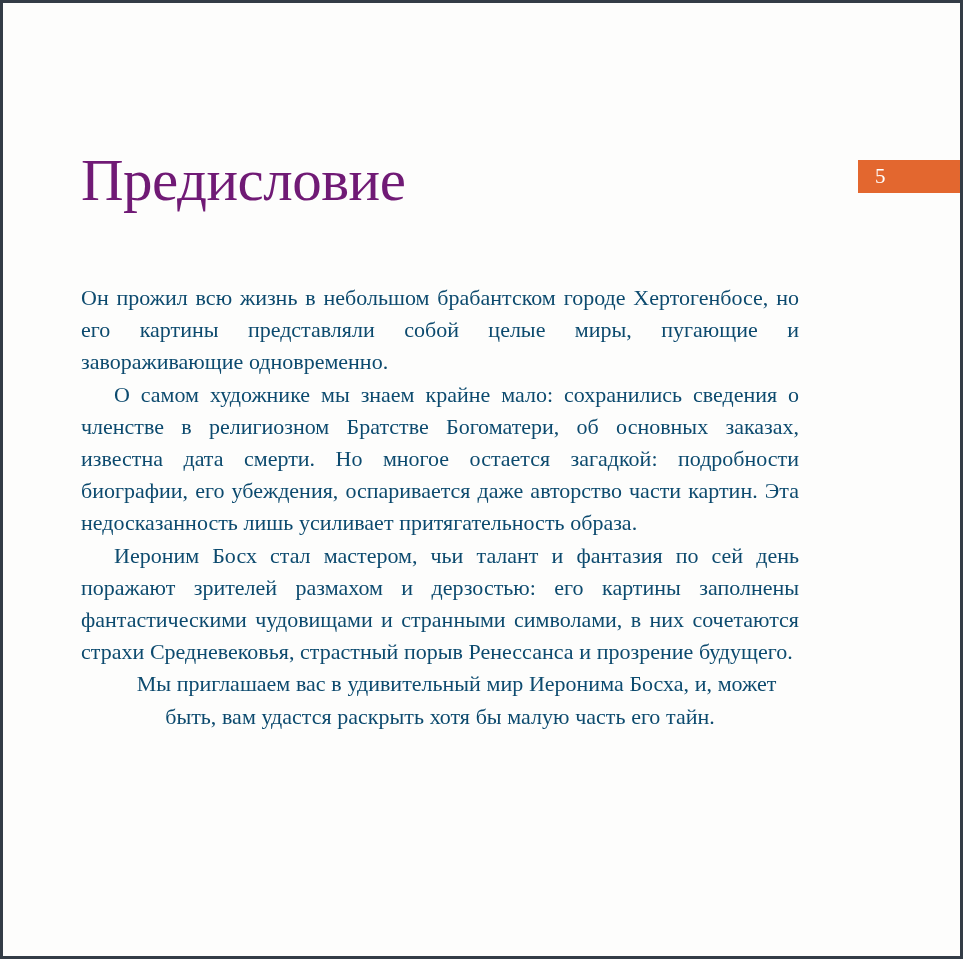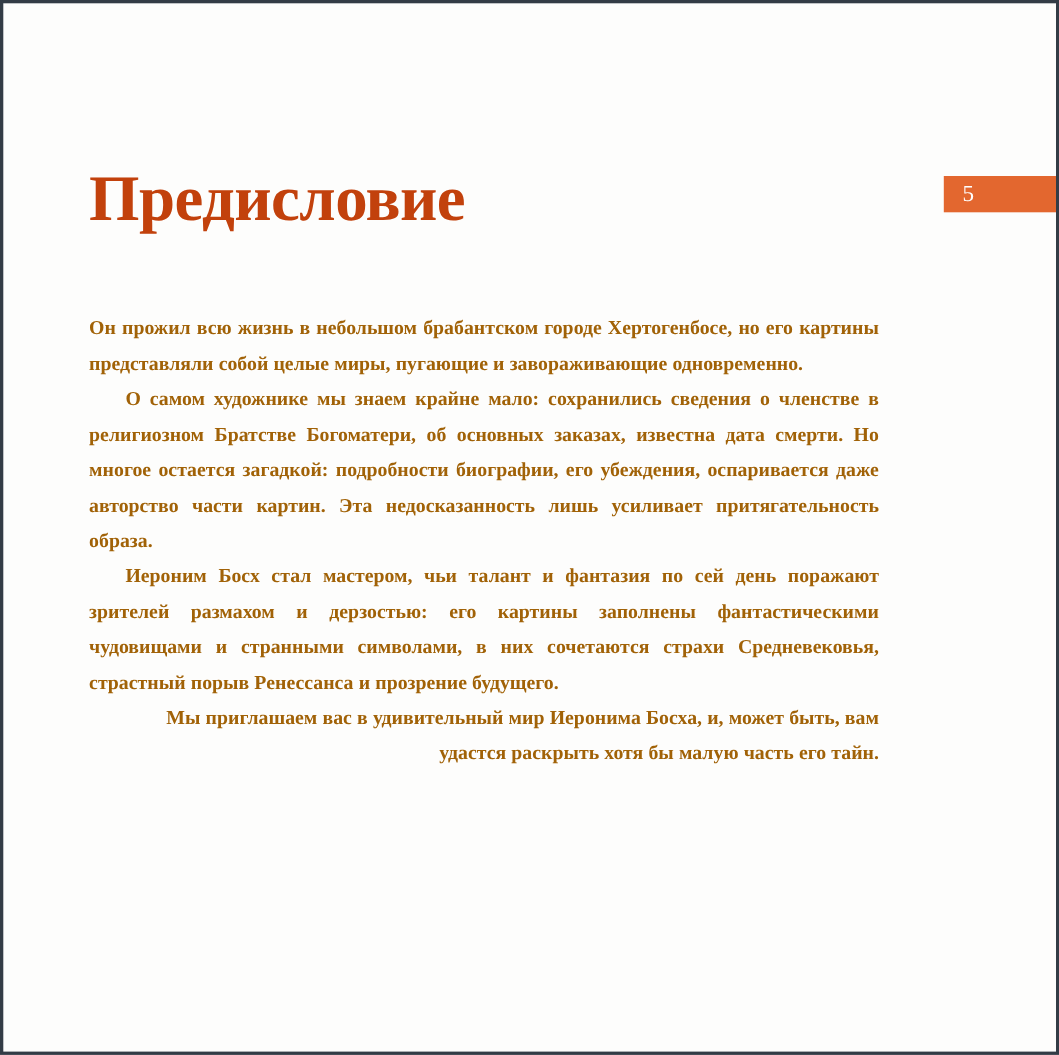--- a/index.html
+++ b/index.html
@@ -52,54 +52,53 @@
     width: 718px;
   }
 
   .chapter-title {
     margin: 0;
     padding: 0;
     position: absolute;
     left: 0;
     top: 148px;
     font-family: "Liberation Serif", "DejaVu Serif", serif;
-    font-weight: bold;
+    font-weight: normal;
     font-size: 59px;
     line-height: 1;
     letter-spacing: -0.5px;
-    color: #c2410c;
+    color: #701a75;
     white-space: nowrap;
   }
 
   .body-copy {
     position: absolute;
     left: 0;
     top: 279px;
     width: 718px;
   }
 
   .body-copy p {
     margin: 0;
     padding: 0;
     font-family: "Liberation Serif", "DejaVu Serif", serif;
-    font-size: 18px;
+    font-size: 22px;
     line-height: 32.2px;
-    color: #a16207;
+    color: #0c4a6e;
     text-align: justify;
     text-indent: 33px;
     hyphens: auto;
     -webkit-hyphens: auto;
     word-spacing: 0.2px;
-    font-weight: bold;
   }
   .body-copy p.first {
     text-indent: 0;
   }
   .body-copy p:last-child {
-    text-align: right;
+    text-align: center;
   }
 </style>
 </head>
 <body>
 
 <div class="page">
 
   <div class="page-number-badge">
     <span class="num">5</span>
   </div>

